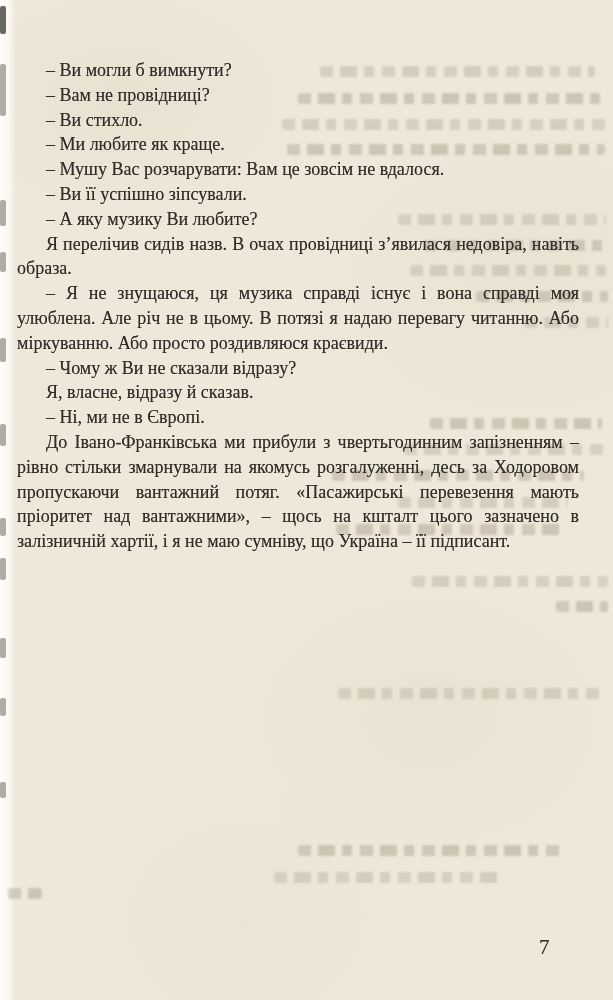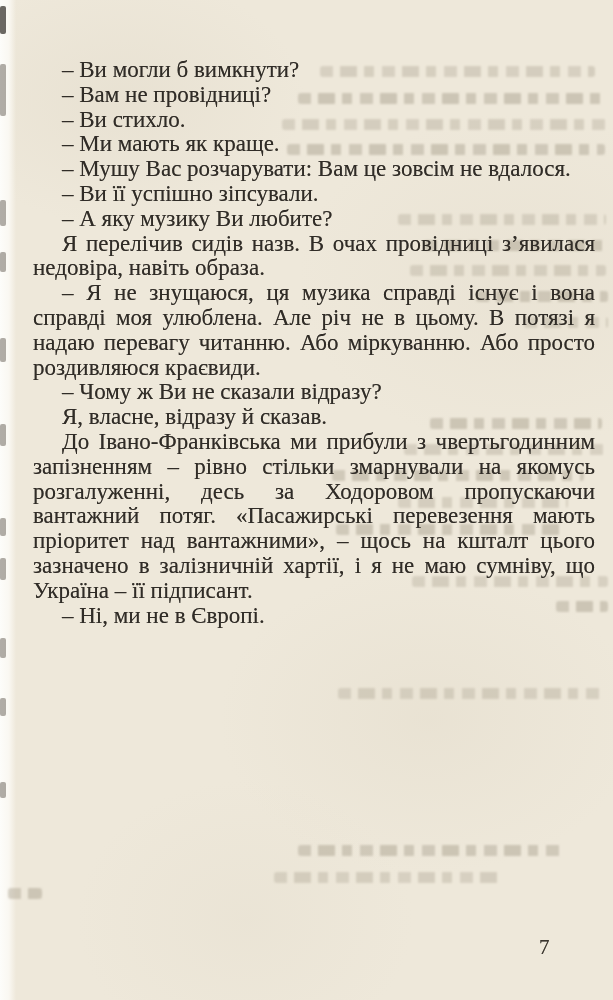--- a/index.html
+++ b/index.html
@@ -32,22 +32,22 @@
   .ghosts i{
     position:absolute;height:11px;border-radius:3px;display:block;
     opacity:.5;filter:blur(1.15px);
     background:repeating-linear-gradient(90deg,
       #b3ab9a 0 13px, rgba(179,171,154,0) 13px 20px,
       #aca491 20px 37px, rgba(172,164,145,0) 37px 44px,
       #b0a896 44px 54px, rgba(176,168,150,0) 54px 62px);
   }
   .ghosts i:nth-child(odd){opacity:.38;}
   .text{
-    position:absolute;left:33px;top:58px;width:562px;
-    font-size:23px;line-height:24.8px;color:#302c27;
+    position:absolute;left:17px;top:58px;width:562px;
+    font-size:18px;line-height:24.8px;color:#302c27;
     text-align:justify;
     text-shadow:0 0 .4px rgba(48,44,39,.55);
   }
   .text p{margin:0;text-indent:29px;}
   .pagenum{
     position:absolute;left:539px;top:935px;
     font-size:21px;color:#3a352e;
     text-shadow:0 0 .4px rgba(58,53,46,.5);
   }
 </style>
@@ -92,27 +92,27 @@
     <i style="left:338px;top:688px;width:268px"></i>
     <i style="left:298px;top:845px;width:264px"></i>
     <i style="left:274px;top:872px;width:230px"></i>
     <i style="left:8px;top:888px;width:34px"></i>
   </div>
 
   <main class="text" id="text-block">
       <p>– Ви могли б вимкнути?</p>
       <p>– Вам не провідниці?</p>
       <p>– Ви стихло.</p>
-      <p>– Ми мають як краще.</p>
+      <p>– Ми любите як краще.</p>
       <p>– Мушу Вас розчарувати: Вам це зовсім не вдалося.</p>
       <p>– Ви її успішно зіпсували.</p>
       <p>– А яку музику Ви любите?</p>
       <p>Я перелічив сидів назв. В очах провідниці з’явилася недовіра, навіть образа.</p>
       <p>– Я не знущаюся, ця музика справді існує і вона справді моя улюблена. Але річ не в цьому. В потязі я надаю перевагу читанню. Або міркуванню. Або просто роздивляюся краєвиди.</p>
       <p>– Чому ж Ви не сказали відразу?</p>
       <p>Я, власне, відразу й сказав.</p>
+      <p>– Ні, ми не в Європі.</p>
       <p>До Івано-Франківська ми прибули з чвертьгодинним запізненням – рівно стільки змарнували на якомусь розгалуженні, десь за Ходоровом пропускаючи вантажний потяг. «Пасажирські перевезення мають пріоритет над вантажними», – щось на кшталт цього зазначено в залізничній хартії, і я не маю сумніву, що Україна – її підписант.</p>
-      <p>– Ні, ми не в Європі.</p>
     </main>
 
   <div class="pagenum">7</div>
 
 </div>
 
 </body></html>

